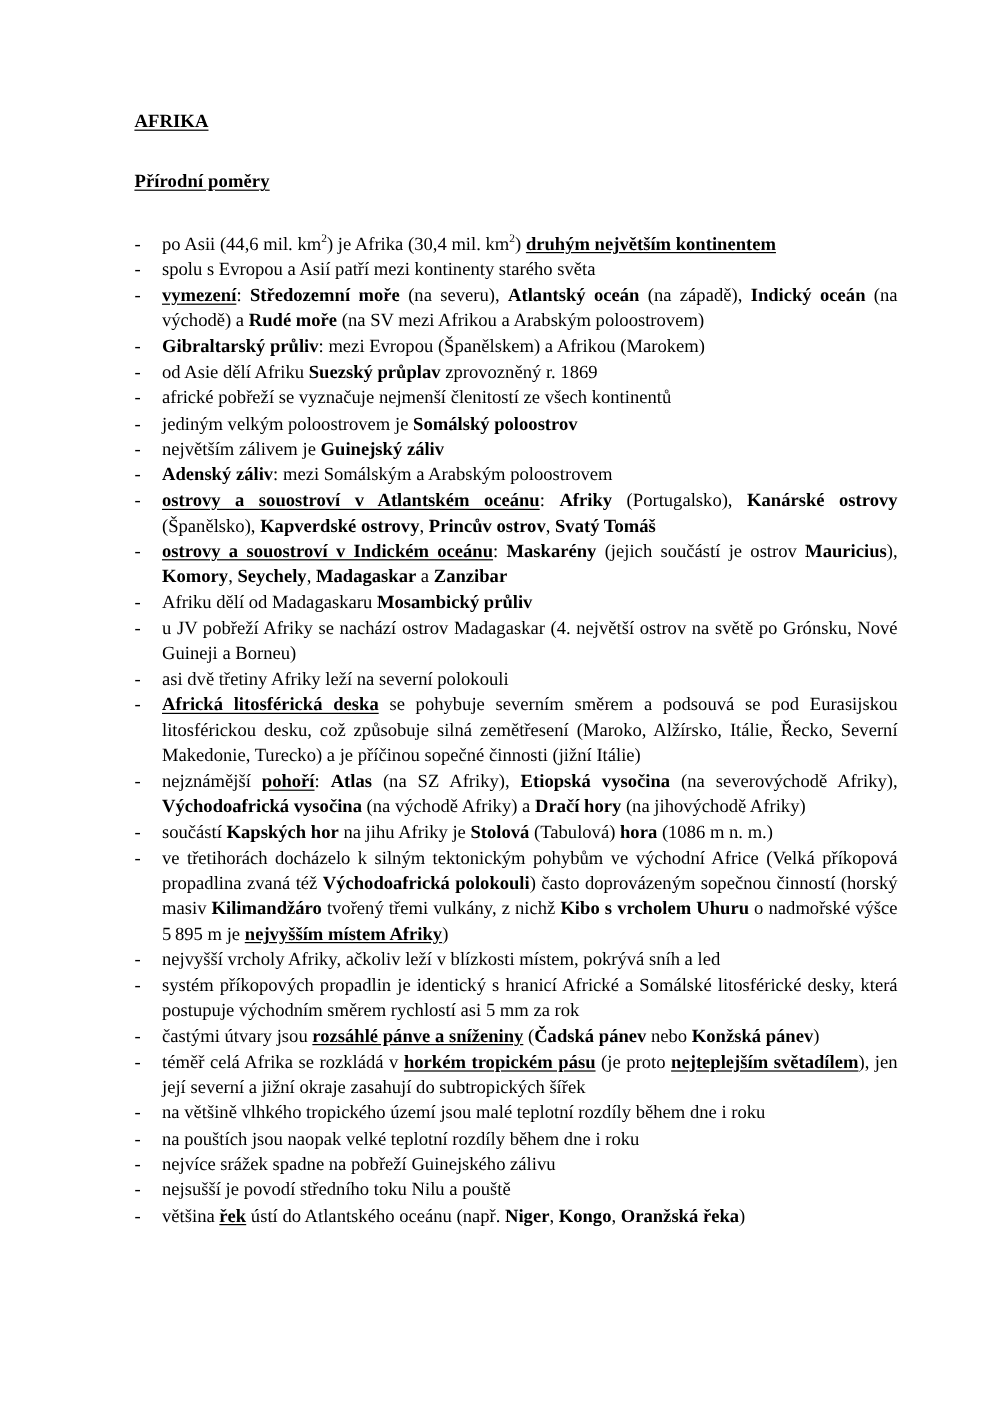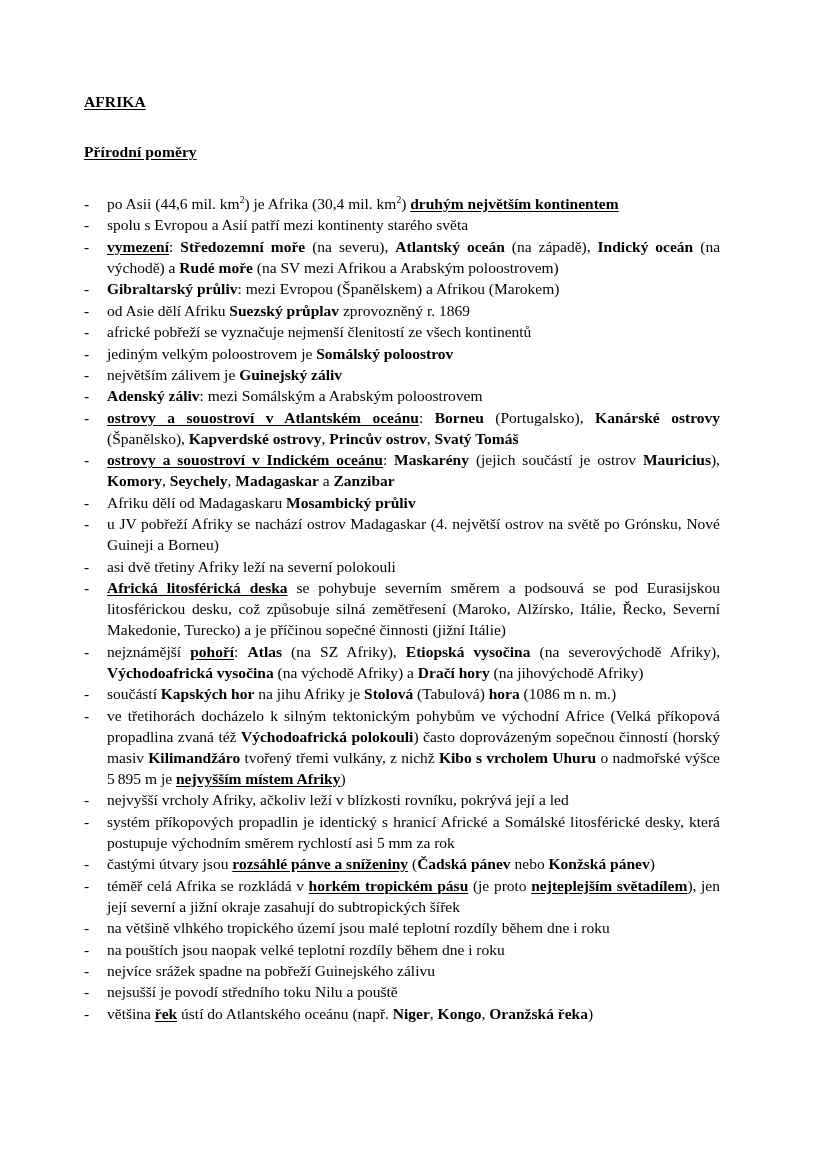--- a/index.html
+++ b/index.html
@@ -16,21 +16,21 @@
     position: relative;
     width: 828px;
     height: 1171px;
     background: #ffffff;
     margin: 0 auto;
     overflow: hidden;
     box-sizing: border-box;
   }
   .content {
     position: absolute;
-    left: 84px;
+    left: 112px;
     top: 92px;
     width: 636px;
     font-family: Liberation Serif, serif;
   }
   h1.doc-title,
   h2.doc-subtitle {
     font-size: 15.5px;
     font-weight: bold;
     margin: 0;
     padding: 0;
@@ -116,21 +116,21 @@
         <li>
           <span class="para">jediným velkým poloostrovem je <b>Somálský poloostrov</b></span>
         </li>
         <li>
           <span class="para">největším zálivem je <b>Guinejský záliv</b></span>
         </li>
         <li>
           <span class="para"><b>Adenský záliv</b>: mezi Somálským a Arabským poloostrovem</span>
         </li>
         <li>
-          <span class="para"><b class="bu">ostrovy a souostroví v Atlantském oceánu</b>: <b>Borneu</b> (Portugalsko), <b>Kanárské ostrovy</b> (Španělsko), <b>Kapverdské ostrovy</b>, <b>Princův ostrov</b>, <b>Svatý Tomáš</b></span>
+          <span class="para"><b class="bu">ostrovy a souostroví v Atlantském oceánu</b>: <b>Afriky</b> (Portugalsko), <b>Kanárské ostrovy</b> (Španělsko), <b>Kapverdské ostrovy</b>, <b>Princův ostrov</b>, <b>Svatý Tomáš</b></span>
         </li>
         <li>
           <span class="para"><b class="bu">ostrovy a souostroví v Indickém oceánu</b>: <b>Maskarény</b> (jejich součástí je ostrov <b>Mauricius</b>), <b>Komory</b>, <b>Seychely</b>, <b>Madagaskar</b> a <b>Zanzibar</b></span>
         </li>
         <li>
           <span class="para">Afriku dělí od Madagaskaru <b>Mosambický průliv</b></span>
         </li>
         <li>
           <span class="para">u JV pobřeží Afriky se nachází ostrov Madagaskar (4. největší ostrov na světě po Grónsku, Nové Guineji a Borneu)</span>
         </li>
@@ -143,21 +143,21 @@
         <li>
           <span class="para">nejznámější <b class="bu">pohoří</b>: <b>Atlas</b> (na SZ Afriky), <b>Etiopská vysočina</b> (na severovýchodě Afriky), <b>Východoafrická vysočina</b> (na východě Afriky) a <b>Dračí hory</b> (na jihovýchodě Afriky)</span>
         </li>
         <li>
           <span class="para">součástí <b>Kapských hor</b> na jihu Afriky je <b>Stolová</b> (Tabulová) <b>hora</b> (1086 m n. m.)</span>
         </li>
         <li>
           <span class="para">ve třetihorách docházelo k silným tektonickým pohybům ve východní Africe (Velká příkopová propadlina zvaná též <b>Východoafrická polokouli</b>) často doprovázeným sopečnou činností (horský masiv <b>Kilimandžáro</b> tvořený třemi vulkány, z nichž <b>Kibo s vrcholem Uhuru</b> o nadmořské výšce 5 895 m je <b class="bu">nejvyšším místem Afriky</b>)</span>
         </li>
         <li>
-          <span class="para">nejvyšší vrcholy Afriky, ačkoliv leží v blízkosti rovníku, pokrývá její a led</span>
+          <span class="para">nejvyšší vrcholy Afriky, ačkoliv leží v blízkosti místem, pokrývá sníh a led</span>
         </li>
         <li>
           <span class="para">systém příkopových propadlin je identický s hranicí Africké a Somálské litosférické desky, která postupuje východním směrem rychlostí asi 5 mm za rok</span>
         </li>
         <li>
           <span class="para">častými útvary jsou <b class="bu">rozsáhlé pánve a sníženiny</b> (<b>Čadská pánev</b> nebo <b>Konžská pánev</b>)</span>
         </li>
         <li>
           <span class="para">téměř celá Afrika se rozkládá v <b class="bu">horkém tropickém pásu</b> (je proto <b class="bu">nejteplejším světadílem</b>), jen její severní a jižní okraje zasahují do subtropických šířek</span>
         </li>

